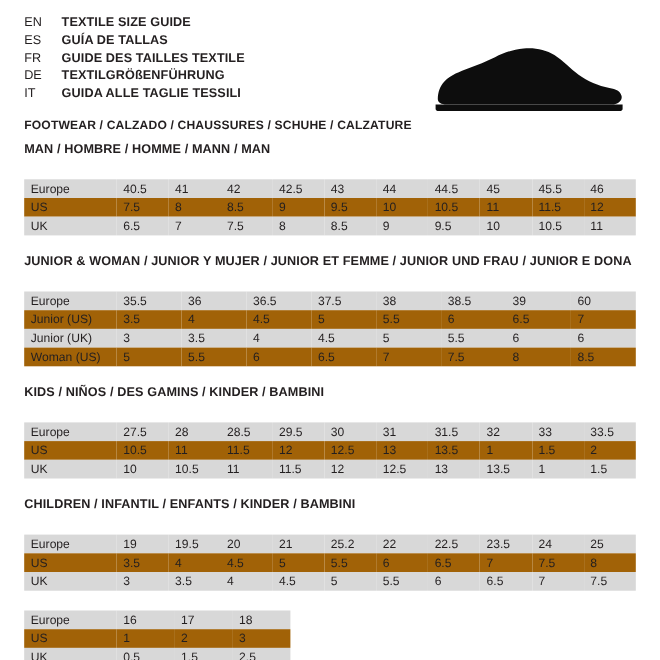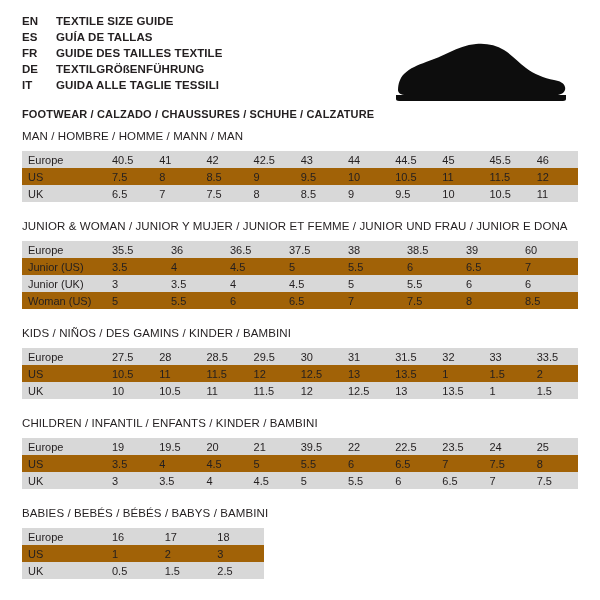--- a/index.html
+++ b/index.html
@@ -32,21 +32,21 @@
     font-size: 11.5px;
     line-height: 1;
   }
   .lang-table td {
     padding: 0 0 4.5px 0;
     vertical-align: top;
     white-space: nowrap;
   }
   .lang-code {
     width: 34px;
-    font-weight: bold;
+    font-weight: normal;
   }
   .lang-title {
     font-weight: bold;
     letter-spacing: 0.1px;
     margin-left: 12px;
   }
   .shoe-wrap {
     position: absolute;
     top: 24px;
     right: 8px;
@@ -59,22 +59,22 @@
     font-weight: bold;
     letter-spacing: 0.15px;
   }
 
   
   .section {
     margin-top: 18px;
   }
   .section-title {
     font-size: 11.5px;
-    font-weight: normal;
-    padding-bottom: 9px;
+    font-weight: bold;
+    padding-bottom: 21px;
     letter-spacing: 0.1px;
   }
   table.size {
     border-collapse: collapse;
     width: 100%;
     table-layout: fixed;
     font-size: 11px;
   }
   table.size td {
     height: 17px;
@@ -292,21 +292,21 @@
   <div class="section">
     <div class="section-title">CHILDREN / INFANTIL / ENFANTS / KINDER / BAMBINI</div>
     <table class="size">
       <tbody>
           <tr class="shade">
         <td class="rowlabel">Europe</td>
         <td>19</td>
         <td>19.5</td>
         <td>20</td>
         <td>21</td>
-        <td>39.5</td>
+        <td>25.2</td>
         <td>22</td>
         <td>22.5</td>
         <td>23.5</td>
         <td>24</td>
         <td>25</td>
       </tr>
       <tr class="plain">
         <td class="rowlabel">US</td>
         <td>3.5</td>
         <td>4</td>
@@ -330,21 +330,20 @@
         <td>6</td>
         <td>6.5</td>
         <td>7</td>
         <td>7.5</td>
       </tr>
     </tbody>
       </table>
   </div>
 
   <div class="section">
-    <div class="section-title">BABIES / BEBÉS / BÉBÉS / BABYS / BAMBINI</div>
     <table class="size babies">
       <tbody>
           <tr class="shade">
         <td class="rowlabel">Europe</td>
         <td>16</td>
         <td>17</td>
         <td>18</td>
       </tr>
       <tr class="plain">
         <td class="rowlabel">US</td>

